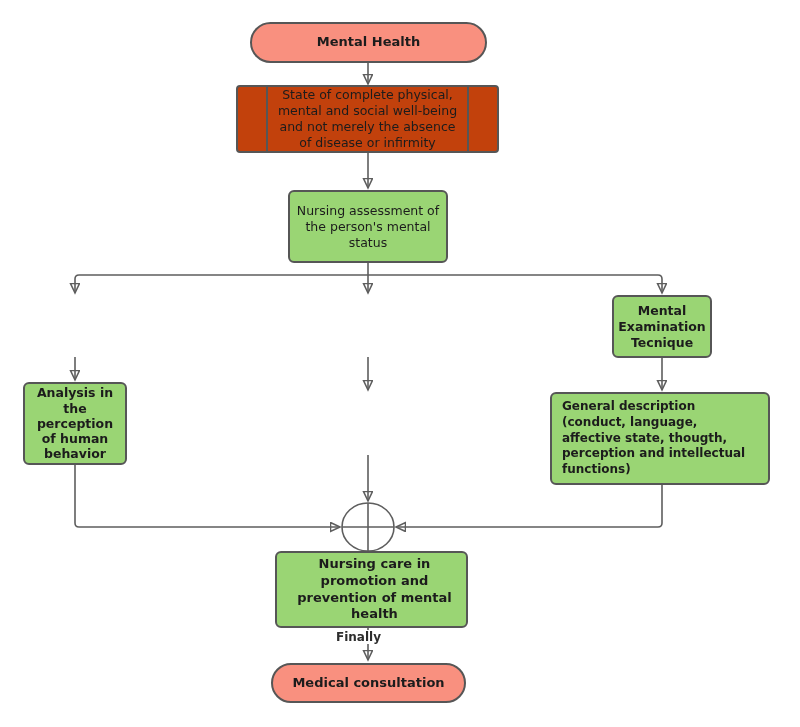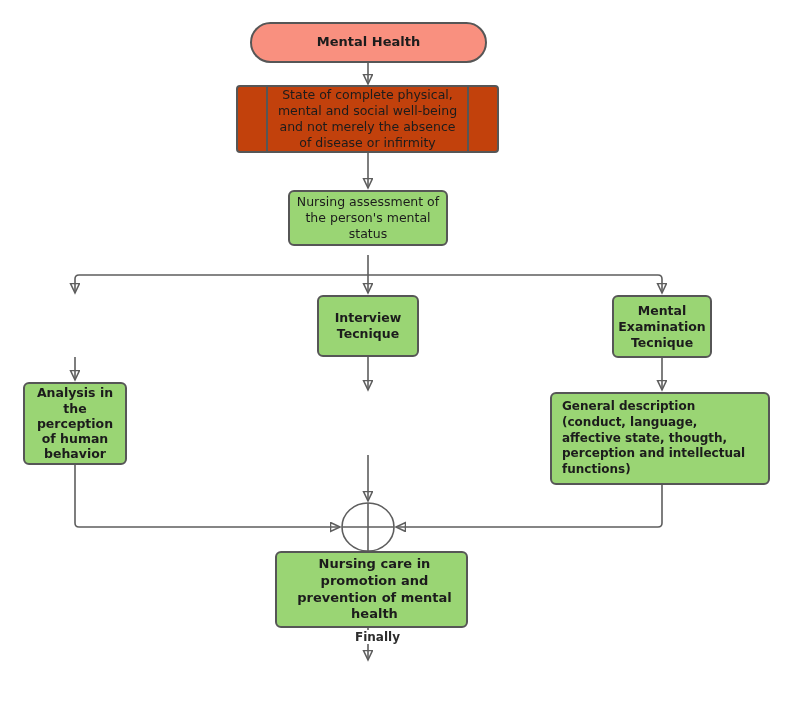--- a/index.html
+++ b/index.html
@@ -27,21 +27,21 @@
   .salmon{background:#f9907f;}
   .pill{border-radius:999px;font-weight:bold;font-size:13px;}
   .bold{font-weight:bold;}
   .tight{line-height:1.22;padding:2px 24px;}
   .leftalign{text-align:left;justify-content:flex-start;padding:0 10px;font-size:12px;line-height:1.32;}
   .vbar{position:absolute;top:-1px;bottom:-1px;width:0;border-left:2px solid #565656;}
   .vbar.l{left:28px;}
   .vbar.r{right:28px;}
   .conn-label{
     position:absolute;left:336px;top:630px;width:64px;
-    text-align:right;font-size:12px;font-weight:bold;color:#2d2d2d;
+    text-align:left;font-size:12px;font-weight:bold;color:#2d2d2d;
     background:#ffffff;line-height:1.2;
   }
 </style>
 </head>
 <body>
 
 <div class="canvas">
 
   <svg class="connectors" viewBox="0 0 800 727" xmlns="http://www.w3.org/2000/svg">
     <defs>
@@ -76,42 +76,42 @@
   <div class="node salmon pill" style="left:250px;top:22px;width:237px;height:41px;">
     <span>Mental Health</span>
   </div>
 
   <div class="node teal" style="left:236px;top:85px;width:263px;height:68px;">
     <span class="vbar l"></span>
     <span class="vbar r"></span>
     <span>State of complete physical, mental and social well-being and not merely the absence of disease or infirmity</span>
   </div>
 
-  <div class="node green" style="left:288px;top:190px;width:160px;height:56px;">
+  <div class="node green" style="left:288px;top:190px;width:160px;height:73px;">
     <span>Nursing assessment of the person's mental status</span>
   </div>
 
 
-  <div class="node green bold" style="left:317px;top:295px;width:102px;height:62px;">
-    <span>Interview Tecnique</span>
-  </div>
 
   <div class="node green bold" style="left:612px;top:295px;width:100px;height:63px;">
     <span>Mental Examination Tecnique</span>
   </div>
 
   <div class="node green bold tight" style="left:23px;top:382px;width:104px;height:83px;">
     <span>Analysis in the perception of human behavior</span>
   </div>
 
 
   <div class="node green bold leftalign" style="left:550px;top:392px;width:220px;height:93px;">
     <span>General description (conduct, language, affective state, thougth, perception and intellectual functions)</span>
   </div>
 
   <div class="node green bold" style="left:275px;top:551px;width:193px;height:77px;font-size:13px;padding-left:12px;">
     <span>Nursing care in promotion and prevention of mental health</span>
   </div>
 
   <div class="conn-label">Finally</div>
 
+  <div class="node salmon pill" style="left:271px;top:663px;width:195px;height:40px;">
+    <span>Medical consultation</span>
+  </div>
 
 </div>
 
 </body></html>

